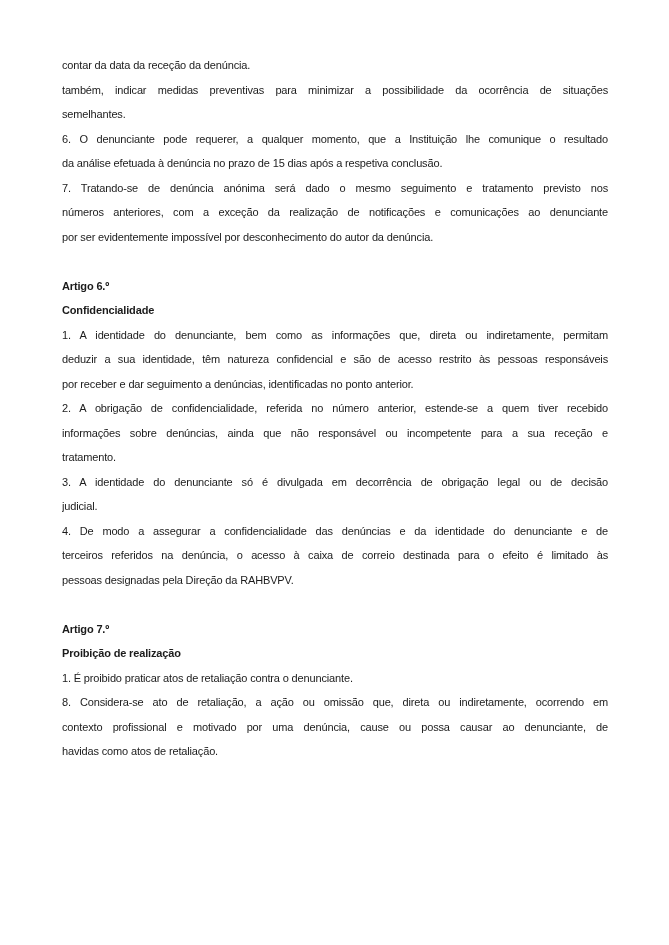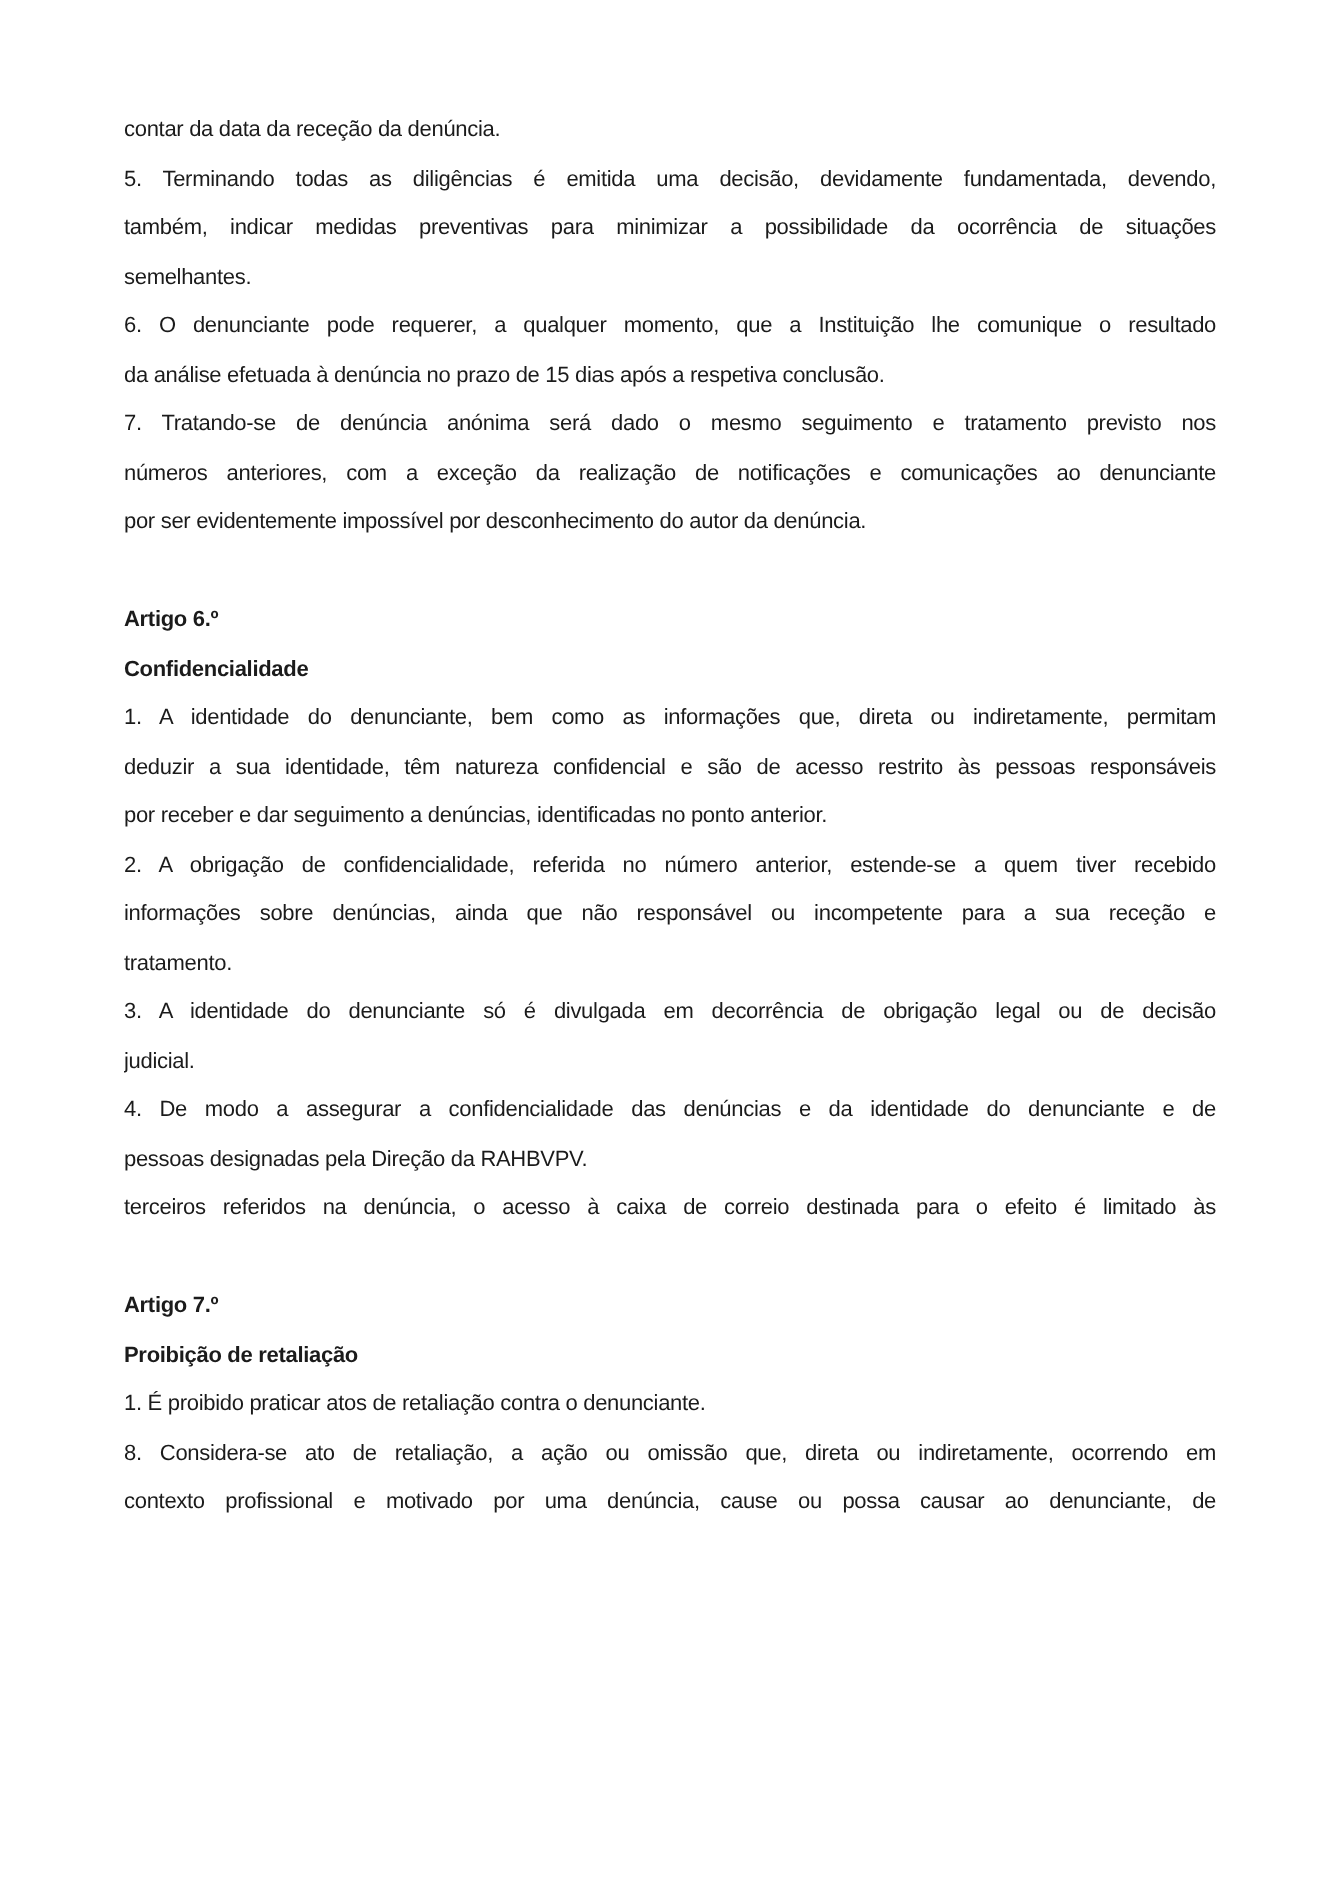--- a/index.html
+++ b/index.html
@@ -44,21 +44,20 @@
 </style>
 </head>
 <body>
 
 <div class="page">
   <div class="content" id="document-content" style="color: rgb(27, 27, 27);">
       <div>
         <div class="line">contar da data da receção da denúncia.</div>
       </div>
       <div>
-        <div class="line just">5. Terminando todas as diligências é emitida uma decisão, devidamente fundamentada, devendo,</div>
         <div class="line just">também, indicar medidas preventivas para minimizar a possibilidade da ocorrência de situações</div>
         <div class="line">semelhantes.</div>
       </div>
       <div>
         <div class="line just">6. O denunciante pode requerer, a qualquer momento, que a Instituição lhe comunique o resultado</div>
         <div class="line">da análise efetuada à denúncia no prazo de 15 dias após a respetiva conclusão.</div>
       </div>
       <div>
         <div class="line just">7. Tratando-se de denúncia anónima será dado o mesmo seguimento e tratamento previsto nos</div>
         <div class="line just">números anteriores, com a exceção da realização de notificações e comunicações ao denunciante</div>
@@ -77,26 +76,26 @@
         <div class="line just">2. A obrigação de confidencialidade, referida no número anterior, estende-se a quem tiver recebido</div>
         <div class="line just">informações sobre denúncias, ainda que não responsável ou incompetente para a sua receção e</div>
         <div class="line">tratamento.</div>
       </div>
       <div>
         <div class="line just">3. A identidade do denunciante só é divulgada em decorrência de obrigação legal ou de decisão</div>
         <div class="line">judicial.</div>
       </div>
       <div>
         <div class="line just">4. De modo a assegurar a confidencialidade das denúncias e da identidade do denunciante e de</div>
+        <div class="line just">terceiros referidos na denúncia, o acesso à caixa de correio destinada para o efeito é limitado às</div>
         <div class="line">pessoas designadas pela Direção da RAHBVPV.</div>
-        <div class="line just">terceiros referidos na denúncia, o acesso à caixa de correio destinada para o efeito é limitado às</div>
       </div>
       <div class="heading-group">
         <div class="heading-line">Artigo 7.º</div>
-        <div class="heading-line">Proibição de retaliação</div>
+        <div class="heading-line">Proibição de realização</div>
       </div>
       <div>
         <div class="line">1. É proibido praticar atos de retaliação contra o denunciante.</div>
       </div>
       <div>
         <div class="line just">8. Considera-se ato de retaliação, a ação ou omissão que, direta ou indiretamente, ocorrendo em</div>
         <div class="line just">contexto profissional e motivado por uma denúncia, cause ou possa causar ao denunciante, de</div>
       </div>
       <div>
         <div class="line">havidas como atos de retaliação.</div>

